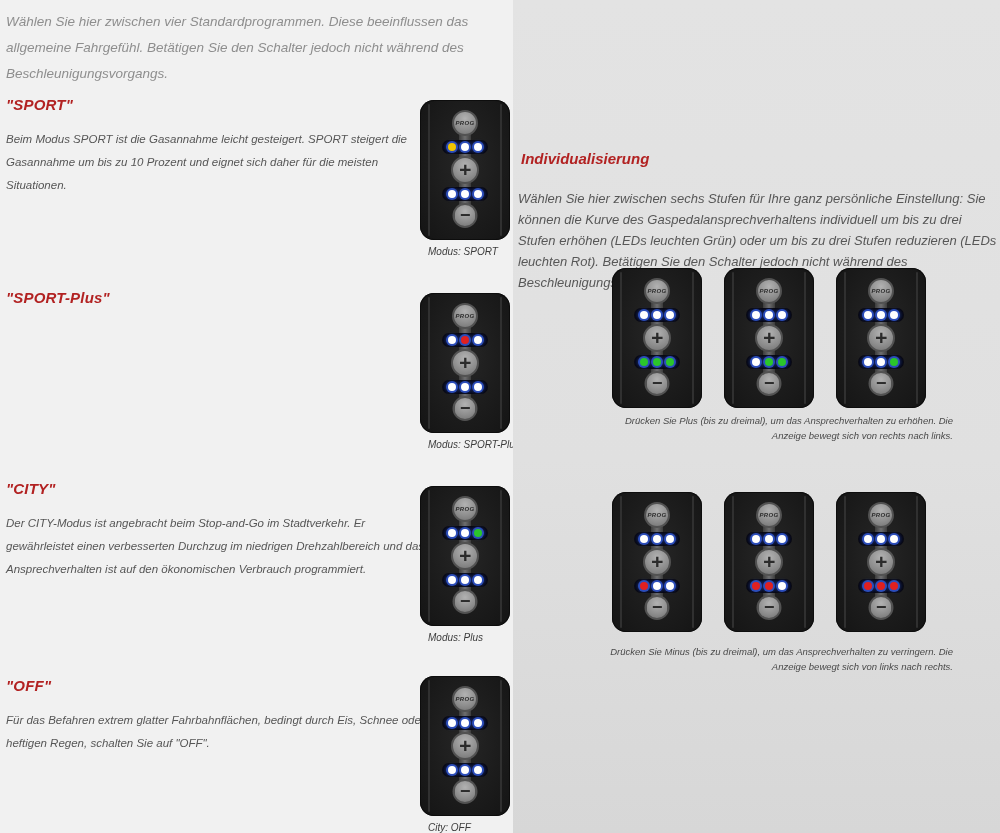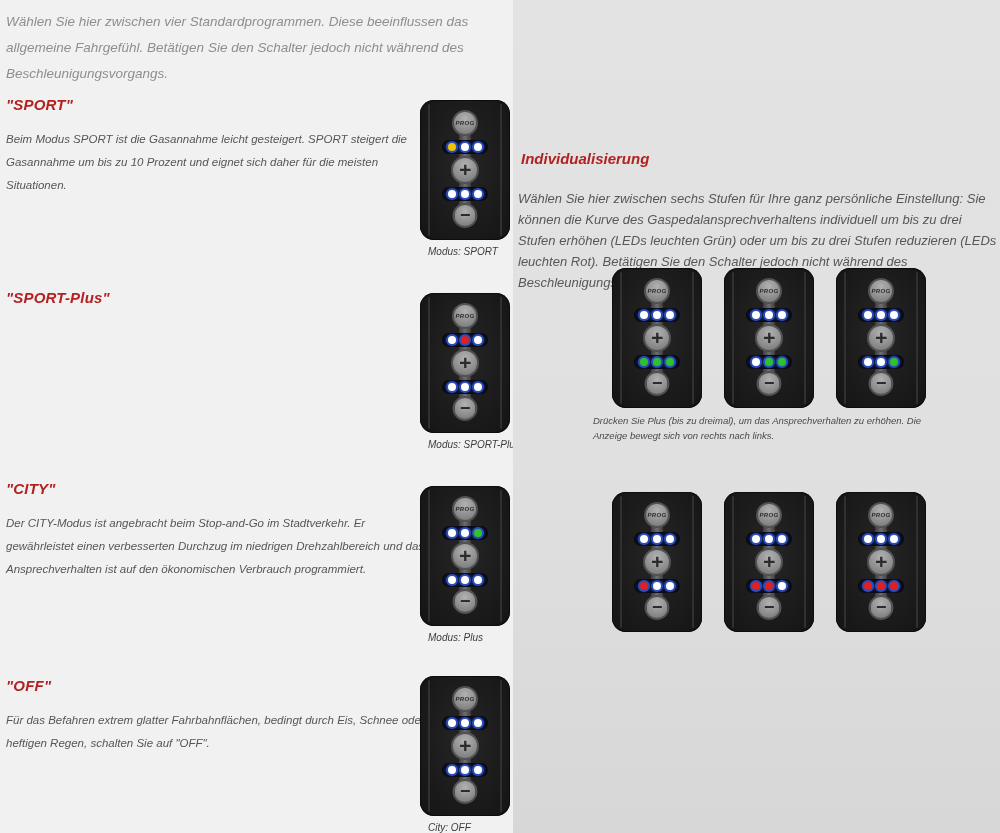--- a/index.html
+++ b/index.html
@@ -17,21 +17,21 @@
   .fig-caption{position:absolute;left:428px;margin:0;font-size:10px;color:#3c3c3c;}
   .c0{top:246px}.c1{top:439px}.c2{top:632px}.c3{top:822px}
 
   
   .right-col{position:absolute;left:513px;top:0;width:487px;height:833px;
              background:linear-gradient(180deg,#e3e3e3 0%,#e0e0e0 55%,#d7d7d7 100%);}
   .ind-heading{position:absolute;left:8px;top:150px;margin:0;
                font-size:15px;font-weight:bold;color:#b22222;}
   .ind-body{position:absolute;left:5px;top:188px;width:481px;margin:0;
             font-size:13px;line-height:21px;color:#575757;}
-  .row-caption{position:absolute;left:80px;width:360px;margin:0;text-align:left;
+  .row-caption{position:absolute;left:80px;width:360px;margin:0;text-align:right;
                font-size:9.5px;line-height:15px;color:#4a4a4a;}
   .rc0{top:413px}.rc1{top:644px}
 
   
   .device{position:absolute;width:90px;height:140px;border-radius:14px;
           background:radial-gradient(ellipse at 50% 45%,#262626 0%,#1b1b1b 60%,#141414 100%);
           box-shadow:inset 0 0 0 1px #0d0d0d;}
   .device .seam{position:absolute;top:4px;bottom:4px;width:2px;background:#303030;border-radius:2px;}
   .device .seam-l{left:8px}.device .seam-r{right:8px}
   .device .stem{position:absolute;left:50%;margin-left:-6px;width:12px;top:16px;bottom:14px;
@@ -268,15 +268,16 @@
           <div class="led" style="background: rgb(255, 255, 255);"></div>
         </div>
         <div class="btn plus">+</div>
         <div class="ledbar ledbar-bottom">
           <div class="led" style="background: rgb(224, 32, 32);"></div>
           <div class="led" style="background: rgb(224, 32, 32);"></div>
           <div class="led" style="background: rgb(224, 32, 32);"></div>
         </div>
         <div class="btn minus">−</div>
       </div>
+    <p class="row-caption rc1">Drücken Sie Minus (bis zu dreimal), um das Ansprechverhalten zu verringern. Die Anzeige bewegt sich von links nach rechts.</p>
   </div>
 
 </div>
 
 </body></html>

